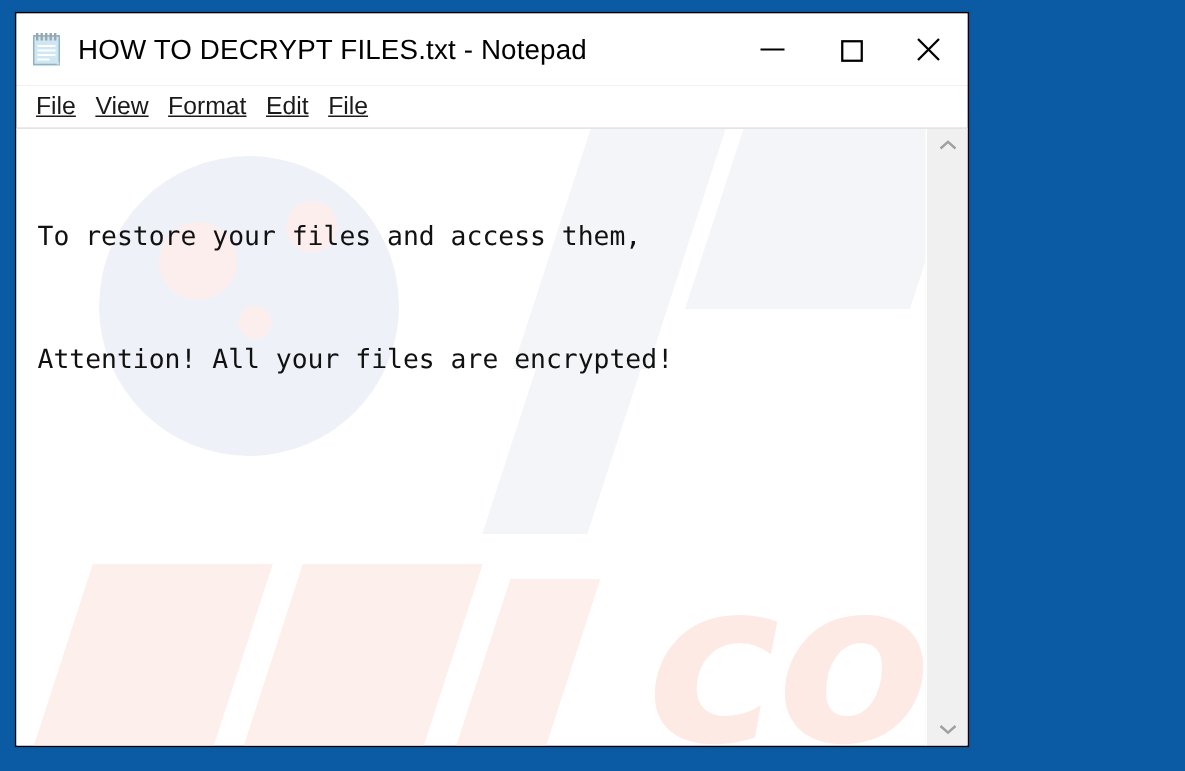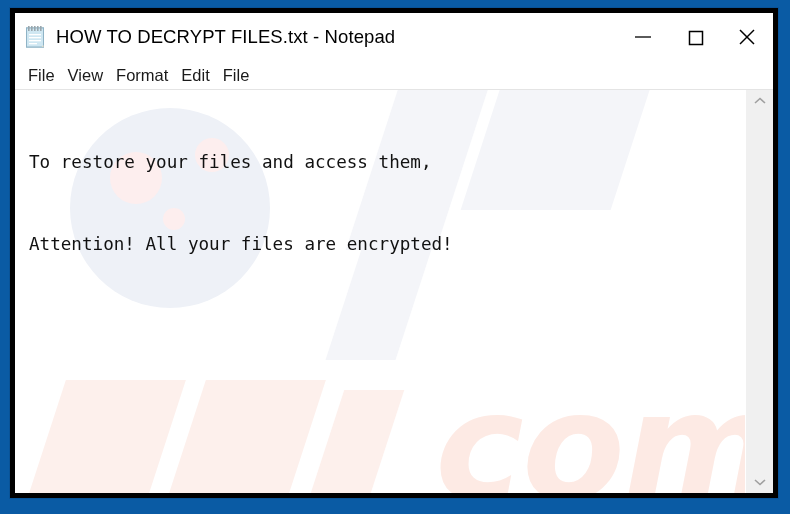--- a/index.html
+++ b/index.html
@@ -19,24 +19,24 @@
     position: absolute;
     inset: 0;
     background: #0a5ba4;
   }
 
   
   #notepad-window {
     position: absolute;
     left: 10px;
     top: 8px;
-    width: 768px;
+    width: 636px;
     height: 490px;
     background: #f9a8d4;
-    border: 5px solid #000000;
+    border: 1px solid #000000;
     box-sizing: border-box;
     display: flex;
     flex-direction: column;
     box-shadow: 0 0 0 1px rgba(0,0,0,0.08);
   }
 
   
   #title-bar {
     height: 48px;
     flex: none;
@@ -87,20 +87,21 @@
     padding-left: 13px;
     background: #ffffff;
     box-sizing: border-box;
   }
   .menu-item {
     font-size: 16.5px;
     color: #1a1a1a;
     margin-right: 13px;
     white-space: nowrap;
     line-height: 1;
+    text-decoration: underline;
   }
 
   
   #editor-area {
     flex: 1 1 auto;
     display: flex;
     position: relative;
     background: #ffffff;
     border-top: 1px solid #e4e4e4;
     overflow: hidden;

